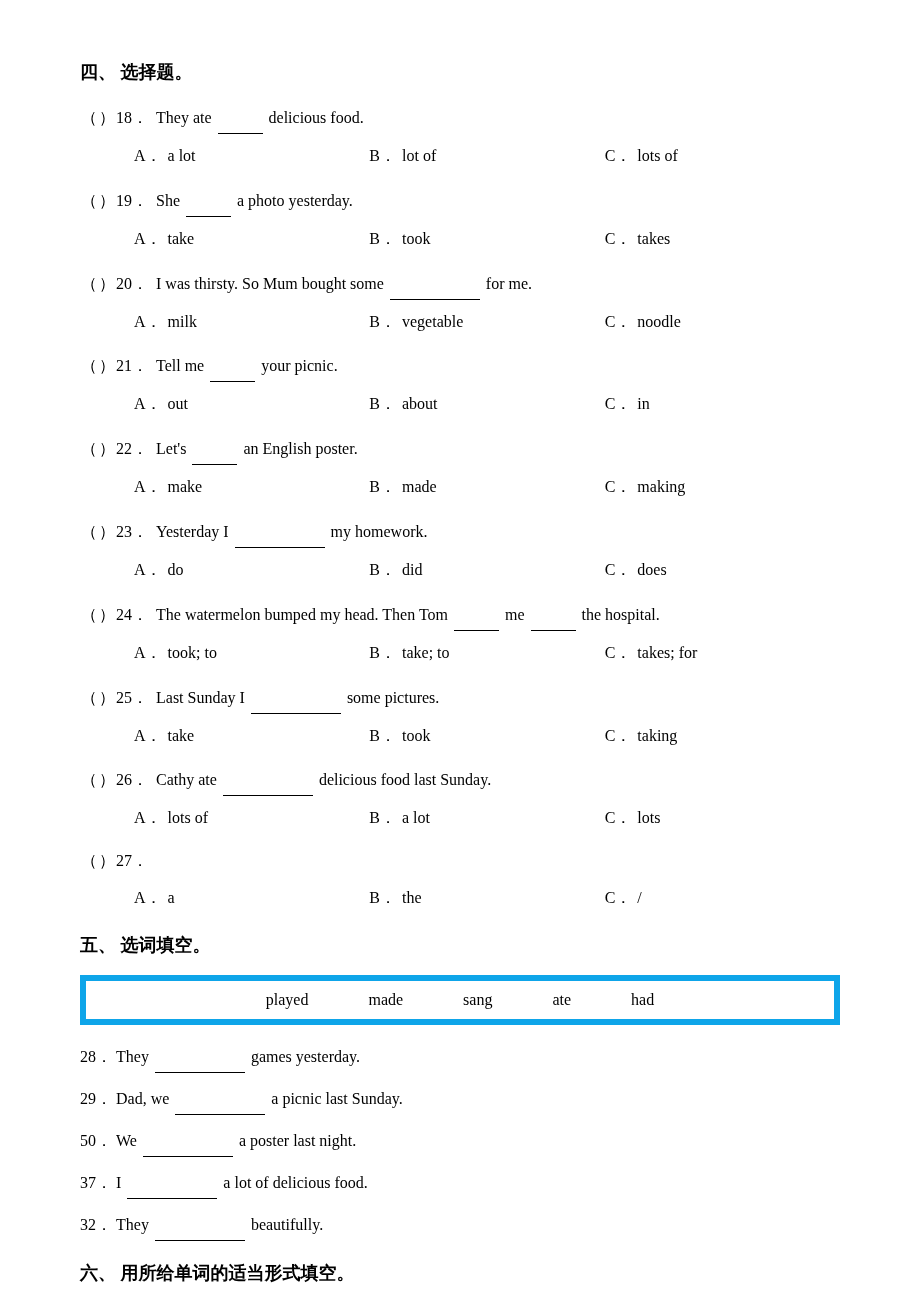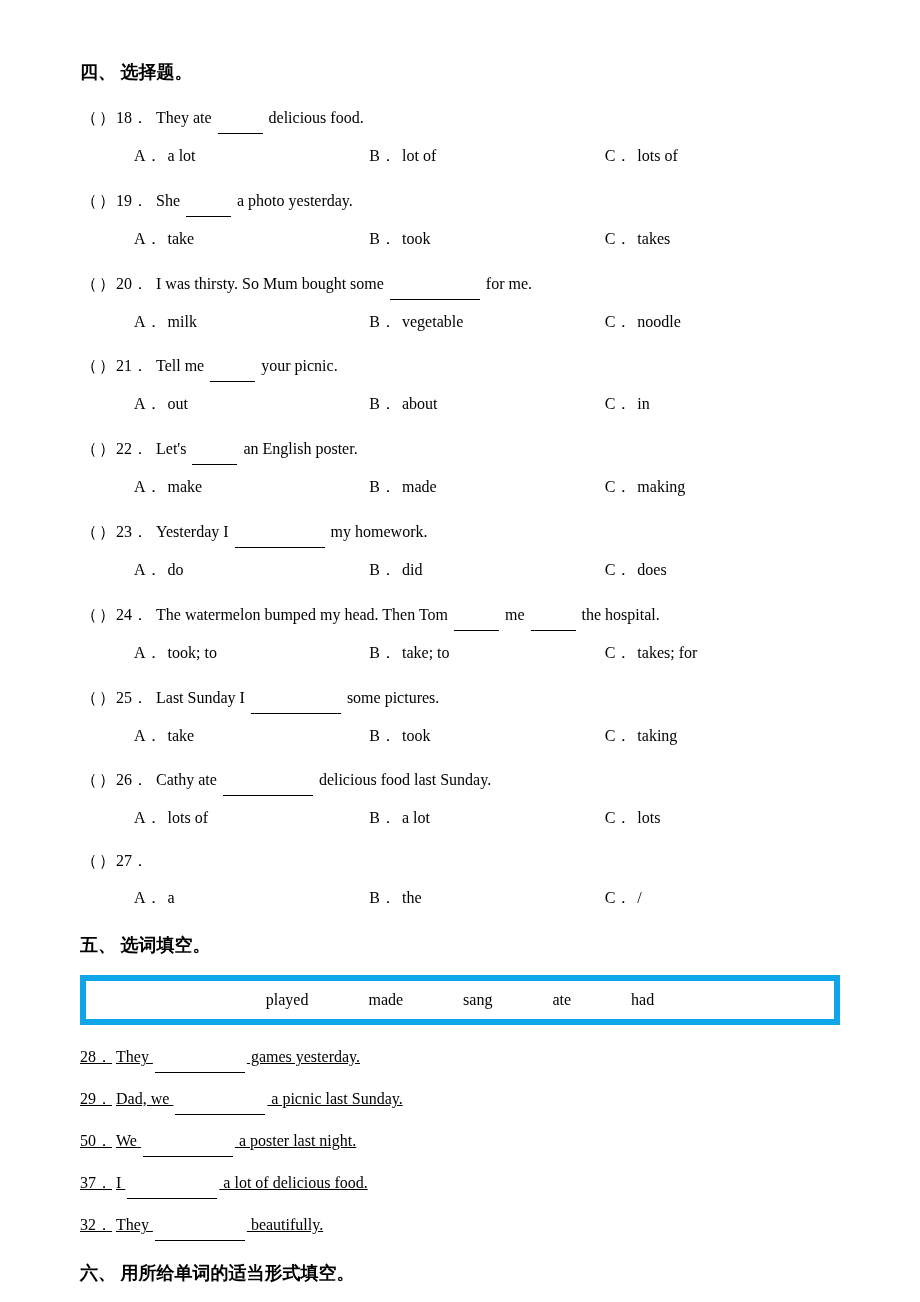--- a/index.html
+++ b/index.html
@@ -81,21 +81,20 @@
       display: flex;
       justify-content: center;
       gap: 60px;
       font-size: 16px;
     }
     .fill-question {
       display: flex;
       align-items: flex-end;
       margin-bottom: 10px;
       line-height: 2;
-      text-decoration: underline;
     }
     .fq-num {
       display: inline-block;
       width: 36px;
     }
     .fq-text {
       flex: 1;
     }
     
     .section6-q {

